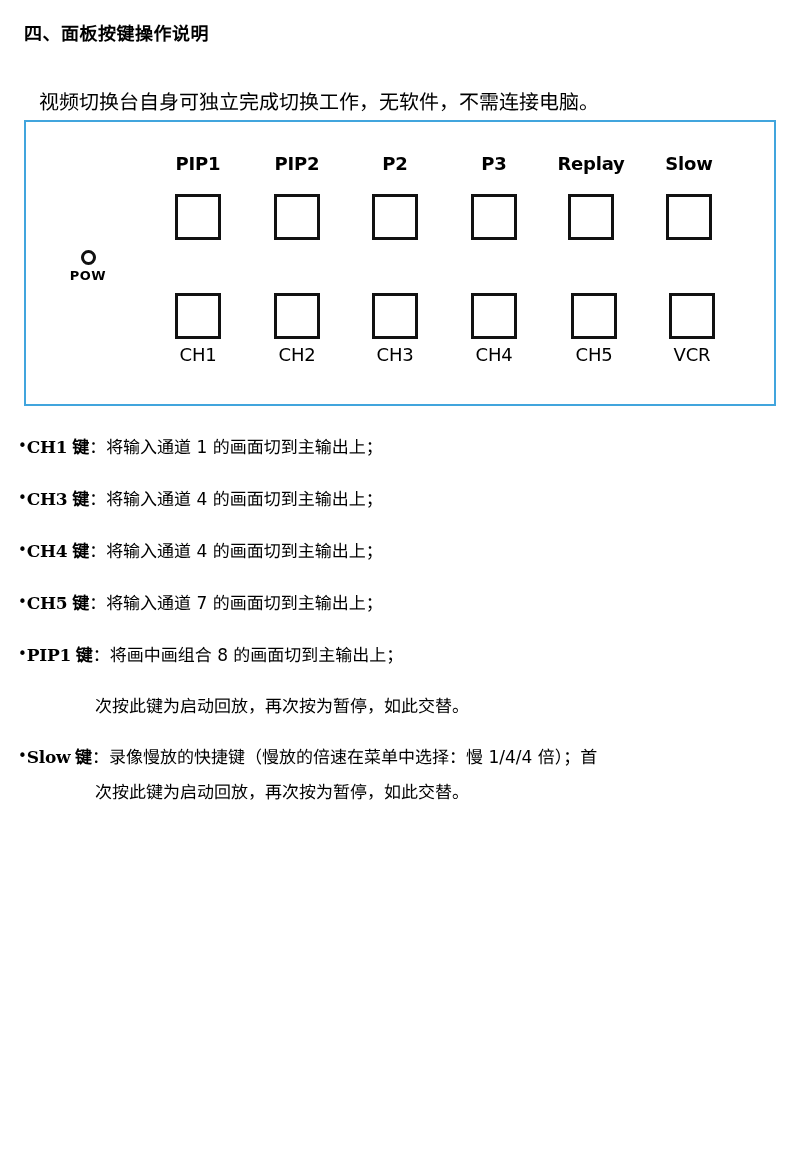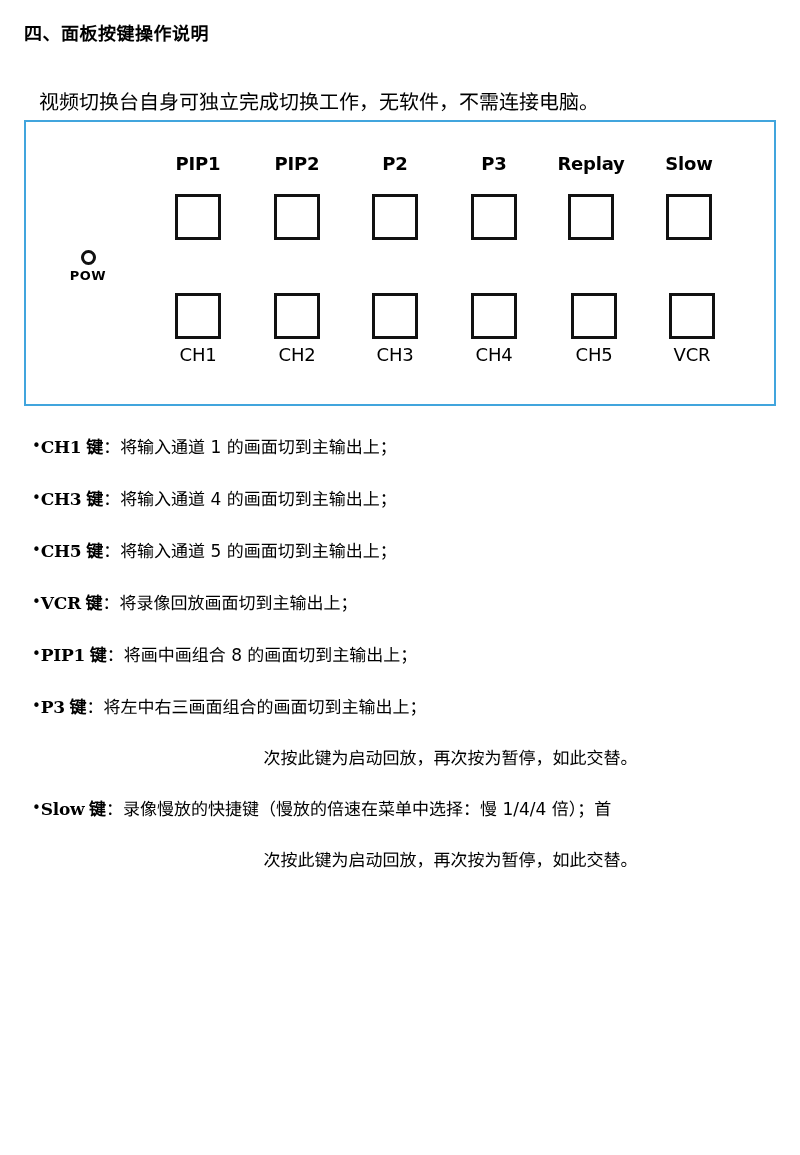--- a/index.html
+++ b/index.html
@@ -113,38 +113,37 @@
     box-sizing: border-box;
     background: #ffffff;
   }
   .key-column.bottom-row .key-square {
     margin: 0 auto;
   }
 
   
   .bullet-list {
     position: absolute;
-    left: 32px;
+    left: 18px;
     top: 432px;
     width: 760px;
   }
   .bullet-item {
     position: relative;
     margin-bottom: 22px;
     font-size: 17px;
     line-height: 28px;
   }
   .bullet-item .line {
     display: block;
     white-space: nowrap;
   }
   .bullet-item .line.cont {
     padding-left: 77px;
-    margin-top: 22px;
-    text-align: center;
+    margin-top: 6px;
   }
   .bullet-dot {
     font-family: "DejaVu Sans", "Liberation Sans", sans-serif;
     font-size: 15px;
     vertical-align: 2px;
   }
   .key-name {
     font-family: "DejaVu Serif", "Liberation Serif", serif;
     font-weight: bold;
     font-size: 17px;
@@ -233,38 +232,35 @@
 
   <div class="bullet-item">
     <span class="line"><span class="bullet-dot">•</span><span class="key-name">CH1</span> <span class="key-word">键</span><span class="colon">：</span><span class="desc">将输入通道 1 的画面切到主输出上；</span></span>
   </div>
 
 
   <div class="bullet-item">
     <span class="line"><span class="bullet-dot">•</span><span class="key-name">CH3</span> <span class="key-word">键</span><span class="colon">：</span><span class="desc">将输入通道 4 的画面切到主输出上；</span></span>
   </div>
 
-
-  <div class="bullet-item">
-    <span class="line"><span class="bullet-dot">•</span><span class="key-name">CH5</span> <span class="key-word">键</span><span class="colon">：</span><span class="desc">将输入通道 5 的画面切到主输出上；</span></span>
-  </div>
-
-  <div class="bullet-item">
-    <span class="line"><span class="bullet-dot">•</span><span class="key-name">VCR</span> <span class="key-word">键</span><span class="colon">：</span><span class="desc">将录像回放画面切到主输出上；</span></span>
-  </div>
+  <div class="bullet-item">
+    <span class="line"><span class="bullet-dot">•</span><span class="key-name">CH4</span> <span class="key-word">键</span><span class="colon">：</span><span class="desc">将输入通道 4 的画面切到主输出上；</span></span>
+  </div>
+
+  <div class="bullet-item">
+    <span class="line"><span class="bullet-dot">•</span><span class="key-name">CH5</span> <span class="key-word">键</span><span class="colon">：</span><span class="desc">将输入通道 7 的画面切到主输出上；</span></span>
+  </div>
+
 
   <div class="bullet-item">
     <span class="line"><span class="bullet-dot">•</span><span class="key-name">PIP1</span> <span class="key-word">键</span><span class="colon">：</span><span class="desc">将画中画组合 8 的画面切到主输出上；</span></span>
   </div>
 
 
 
-  <div class="bullet-item">
-    <span class="line"><span class="bullet-dot">•</span><span class="key-name">P3</span> <span class="key-word">键</span><span class="colon">：</span><span class="desc">将左中右三画面组合的画面切到主输出上；</span></span>
-  </div>
 
   <div class="bullet-item">
     <span class="line cont desc">次按此键为启动回放，再次按为暂停，如此交替。</span>
   </div>
 
   <div class="bullet-item">
     <span class="line"><span class="bullet-dot">•</span><span class="key-name">Slow</span> <span class="key-word">键</span><span class="colon">：</span><span class="desc">录像慢放的快捷键（慢放的倍速在菜单中选择：慢 1/4/4 倍）；首</span></span>
     <span class="line cont desc">次按此键为启动回放，再次按为暂停，如此交替。</span>
   </div>
 

